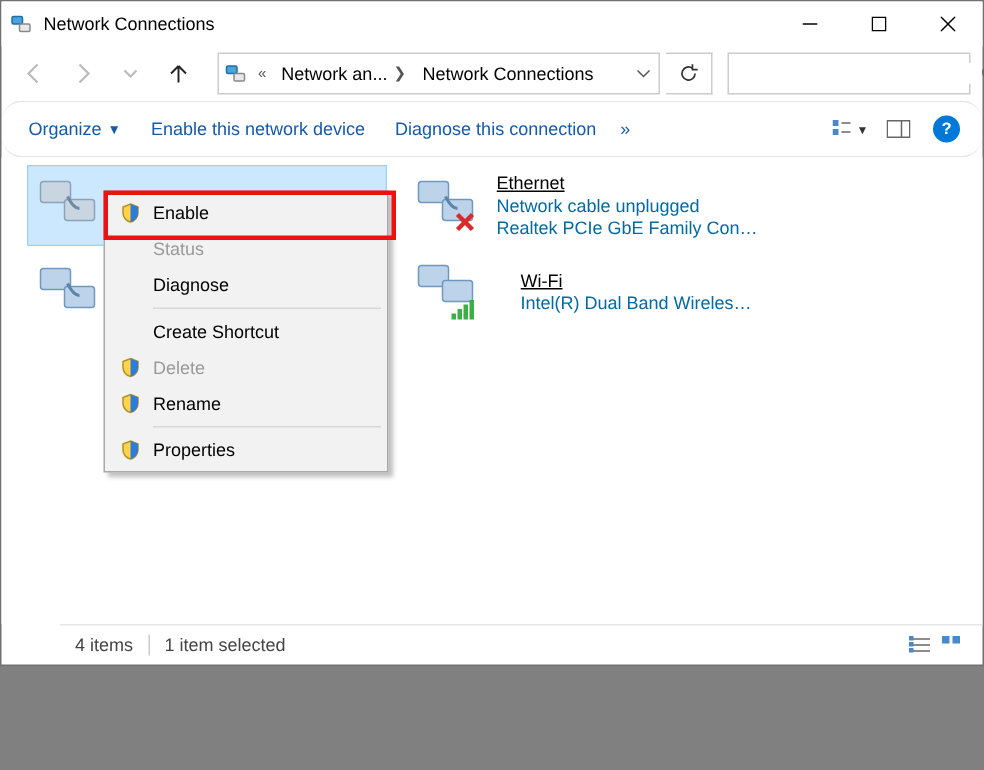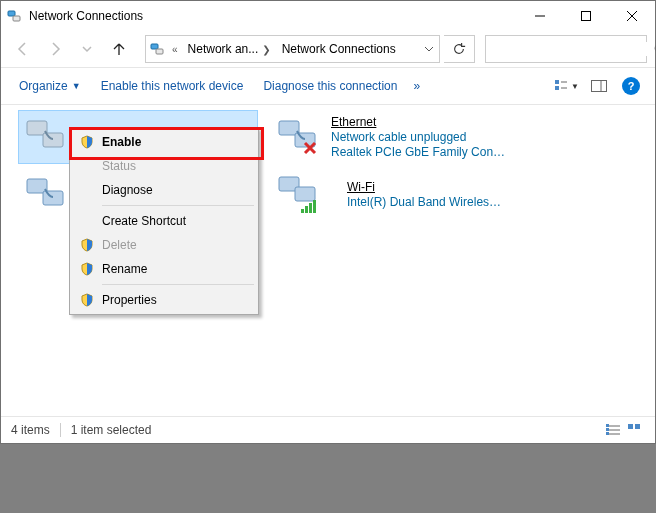--- a/index.html
+++ b/index.html
@@ -18,21 +18,21 @@
   .nav-arrow.enabled{color:#222;}
   .addr-box{flex:1;margin-left:8px;height:26px;border:1px solid #ccc;display:flex;align-items:center;background:#fff;min-width:0;}
   .addr-seg{display:flex;align-items:center;height:100%;padding:0 5px 0 6px;white-space:nowrap;}
   .addr-seg .chev{margin-left:4px;color:#555;font-size:10px;}
   .addr-down{width:20px;display:flex;align-items:center;justify-content:center;border-left:0;}
   .refresh-btn{width:30px;height:26px;border:1px solid #ccc;border-left:none;display:flex;align-items:center;justify-content:center;}
   .search-box{width:160px;height:26px;border:1px solid #ccc;margin-left:6px;display:flex;align-items:center;}
   .search-box input{flex:1;border:none;outline:none;font-family:inherit;font-size:12px;padding:0 6px;}
   .search-icon{width:28px;display:flex;align-items:center;justify-content:center;color:#666;}
   
-  .toolbar{height:36px;border-top:1px solid #e6e6e6;border-bottom:1px solid #e6e6e6;display:flex;align-items:center;padding:0 10px;gap:4px;}
+  .toolbar{height:36px;border-top:1px solid #e6e6e6;border-bottom:1px solid #e6e6e6;display:flex;align-items:center;padding:0 10px;gap:4px;border-radius:14px;}
   .tb-btn{color:#155aa7;padding:4px 8px;display:flex;align-items:center;gap:4px;}
   .tb-arrow{font-size:9px;color:#155aa7;}
   .tb-sep{flex:1;}
   .tb-tiny{width:26px;height:22px;border:1px solid transparent;display:flex;align-items:center;justify-content:center;color:#333;}
   .tb-tiny .drop{font-size:8px;margin-left:2px;}
   .help-icon{width:18px;height:18px;border-radius:50%;background:#0078d7;color:#fff;display:flex;align-items:center;justify-content:center;font-weight:bold;font-size:11px;}
   
   .content{flex:1;position:relative;overflow:hidden;background:#fff;}
   .item{position:absolute;width:238px;height:52px;display:flex;padding:2px;box-sizing:border-box;}
   .item.selected{background:#cce8ff;outline:1px solid #99d1ff;}
@@ -43,21 +43,21 @@
   .item-line2,.item-line3{color:#0369a1;}
   
   .ctx-menu{position:absolute;width:190px;background:#f2f2f2;border:1px solid #a9a9a9;box-shadow:3px 3px 3px rgba(0,0,0,0.25);padding:2px 2px;box-sizing:border-box;}
   .ctx-item{height:24px;display:flex;align-items:center;padding:0 8px 0 4px;}
   .ctx-ico{width:22px;display:flex;align-items:center;justify-content:center;flex-shrink:0;}
   .ctx-label{padding-left:4px;}
   .ctx-item.disabled .ctx-label{color:#9a9a9a;}
   .ctx-sep{height:1px;background:#d7d7d7;margin:3px 2px 3px 30px;}
   .ctx-highlight{border:3px solid #e11;position:absolute;pointer-events:none;}
   
-  .statusbar{height:26px;border-top:1px solid #e6e6e6;display:flex;align-items:center;padding:0 10px;color:#444;}
+  .statusbar{height:26px;border-top:1px solid #e6e6e6;display:flex;align-items:center;padding:0 10px;color:#444;margin-left:39px;}
   .status-sep{width:1px;height:14px;background:#ccc;margin:0 10px;}
   .status-spacer{flex:1;}
   .view-icons{display:flex;gap:2px;}
   .view-ic{width:20px;height:20px;display:flex;align-items:center;justify-content:center;}
 </style>
 </head>
 <body>
 
 <div class="window">
 
@@ -246,21 +246,21 @@
     </div>
 
     <div class="ctx-menu" style="left:68px;top:22px;">
       <div class="ctx-item">
         <span class="ctx-ico">
             <svg width="14" height="14" viewBox="0 0 14 14">
               <path d="M7 1 L12 3 V7 C12 10 9.5 12.5 7 13 C4.5 12.5 2 10 2 7 V3 Z" fill="#ffd34e" stroke="#b58f1e"></path>
               <path d="M7 1 L12 3 V7 C12 10 9.5 12.5 7 13 V1 Z" fill="#2e7cd6"></path>
             </svg>
           </span>
-        <span class="ctx-label" style="font-weight:700">Enable</span>
+        <span class="ctx-label" style="font-weight:400">Enable</span>
       </div>
       <div class="ctx-item disabled">
         <span class="ctx-ico"></span>
         <span class="ctx-label">Status</span>
       </div>
       <div class="ctx-item">
         <span class="ctx-ico"></span>
         <span class="ctx-label">Diagnose</span>
       </div>
       <div class="ctx-sep"></div>

